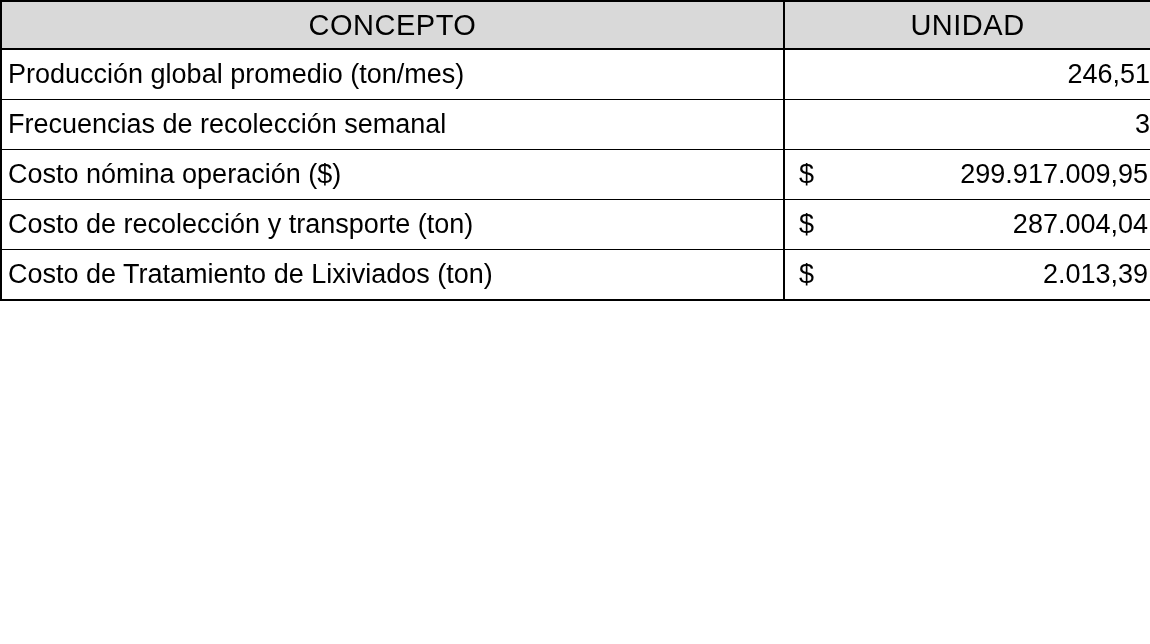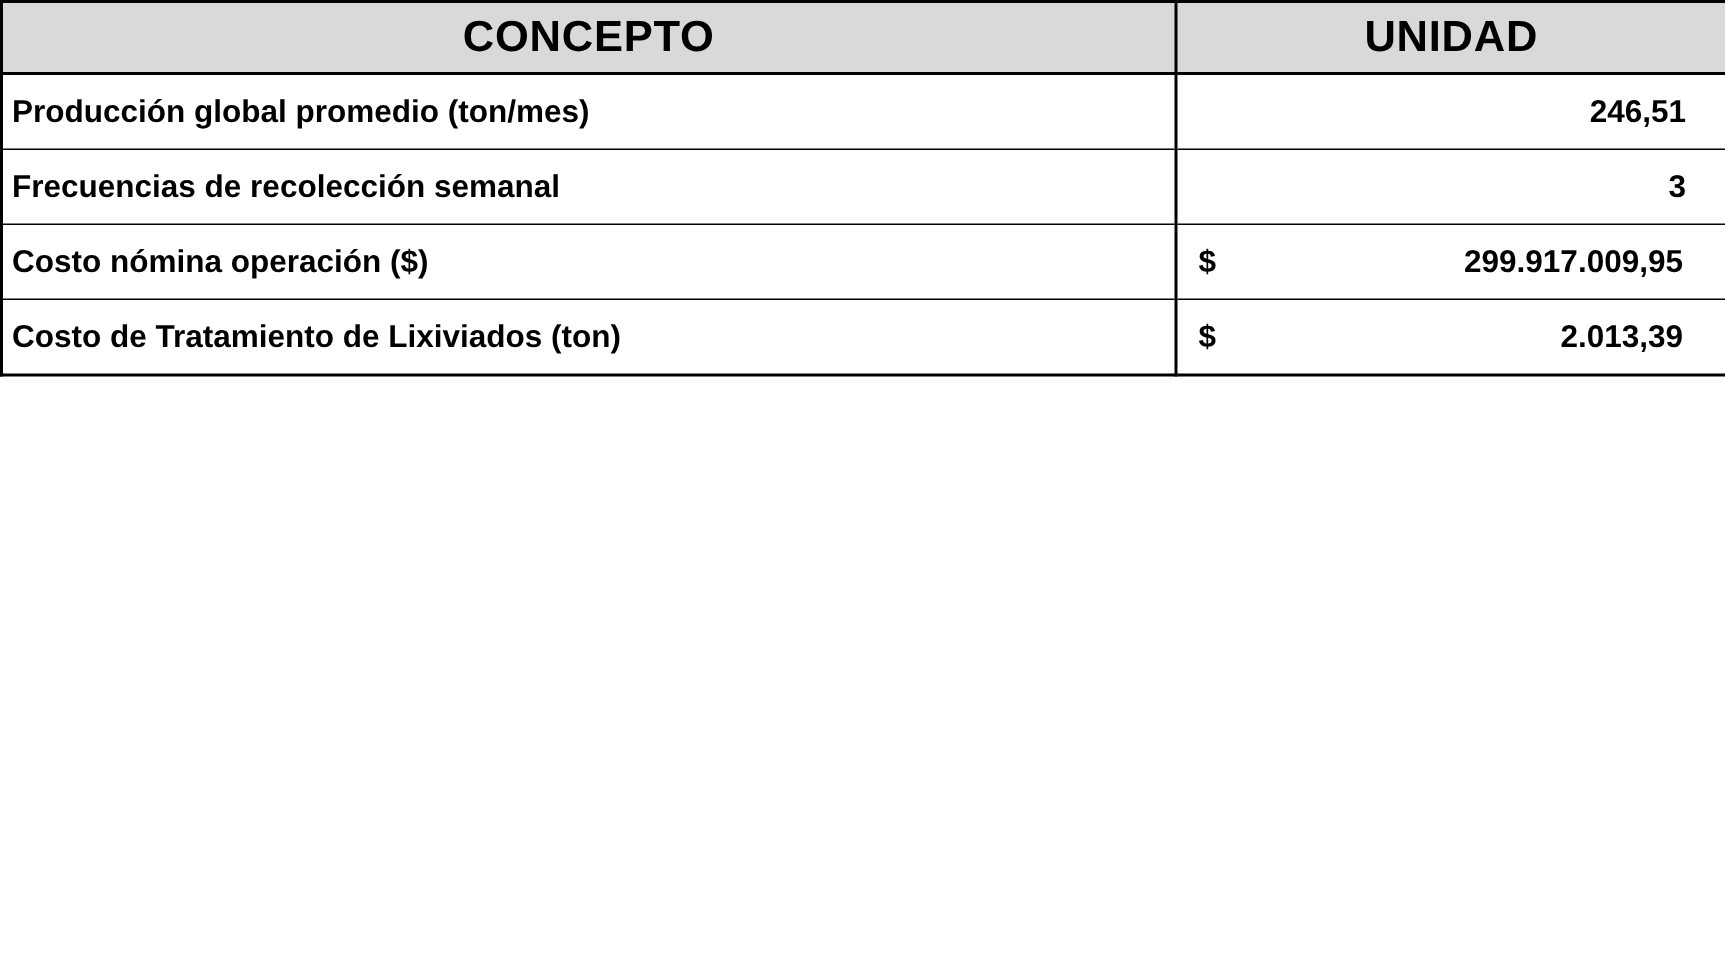--- a/index.html
+++ b/index.html
@@ -23,50 +23,50 @@
     width: 1150px;
     border-collapse: collapse;
     table-layout: fixed;
   }
   table.data-table col.col-concepto { width: 783px; }
   table.data-table col.col-unidad { width: 367px; }
 
   thead th {
     background: #d9d9d9;
     font-size: 29px;
-    font-weight: bold;
+    font-weight: normal;
     text-align: center;
     letter-spacing: 0.5px;
     height: 46px;
     padding: 0;
     border: 2px solid #000000;
   }
   tbody td {
     height: 49px;
     padding: 0 6px;
-    font-size: 21px;
-    font-weight: bold;
+    font-size: 27px;
+    font-weight: normal;
     border-left: 2px solid #000000;
     border-right: 2px solid #000000;
     border-top: 1px solid #000000;
     border-bottom: 1px solid #000000;
     vertical-align: middle;
     white-space: nowrap;
     overflow: hidden;
   }
   tbody tr:last-child td {
     border-bottom: 2px solid #000000;
   }
   td.concepto {
     text-align: left;
     padding-left: 6px;
   }
   td.unidad {
     text-align: right;
-    padding-right: 26px;
+    padding-right: 0;
     margin-left: 40px;
   }
   .money-wrap {
     display: flex;
     align-items: center;
     justify-content: space-between;
     width: 100%;
   }
   .money-sym {
     text-align: left;
@@ -104,20 +104,29 @@
         <tr>
           <td class="concepto">Costo nómina operación ($)</td>
           <td class="unidad">
             <div class="money-wrap">
               <span class="money-sym">$</span>
               <span class="money-val">299.917.009,95</span>
             </div>
           </td>
         </tr>
         <tr>
+          <td class="concepto">Costo de recolección y transporte (ton)</td>
+          <td class="unidad">
+            <div class="money-wrap">
+              <span class="money-sym">$</span>
+              <span class="money-val">287.004,04</span>
+            </div>
+          </td>
+        </tr>
+        <tr>
           <td class="concepto">Costo de Tratamiento de Lixiviados (ton)</td>
           <td class="unidad">
             <div class="money-wrap">
               <span class="money-sym">$</span>
               <span class="money-val">2.013,39</span>
             </div>
           </td>
         </tr>
       </tbody>
   </table>

